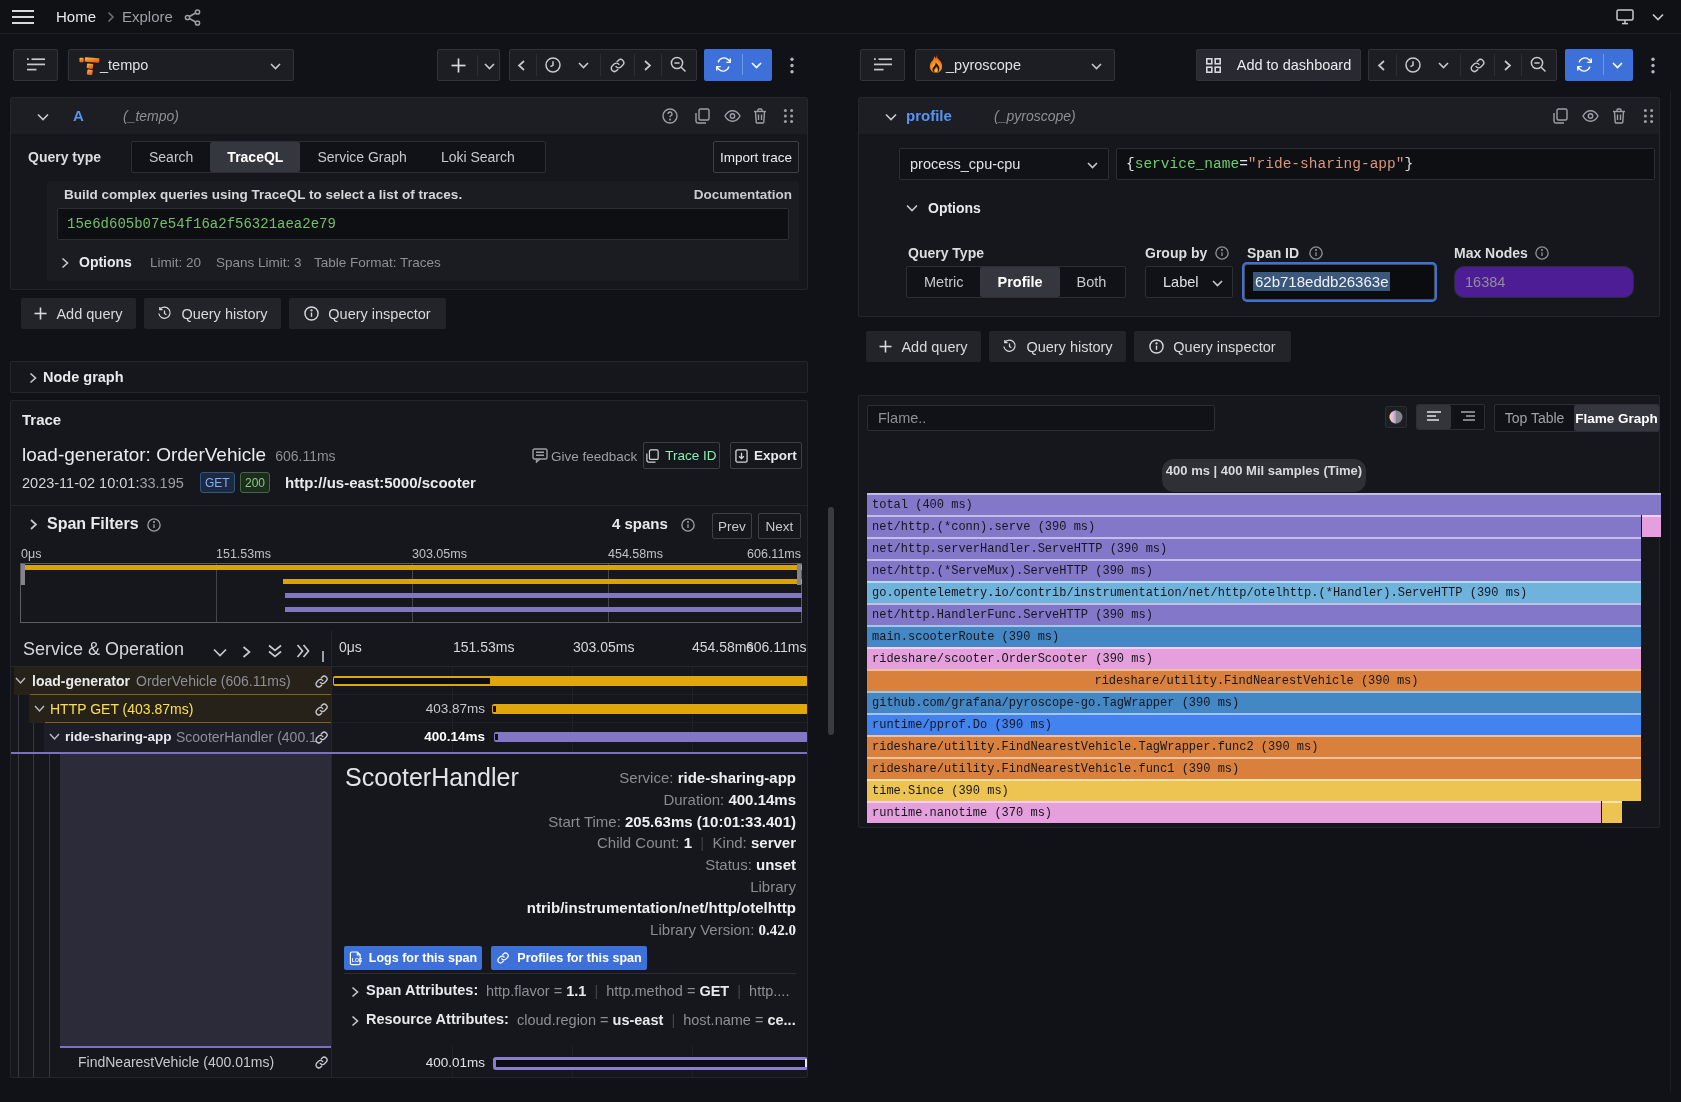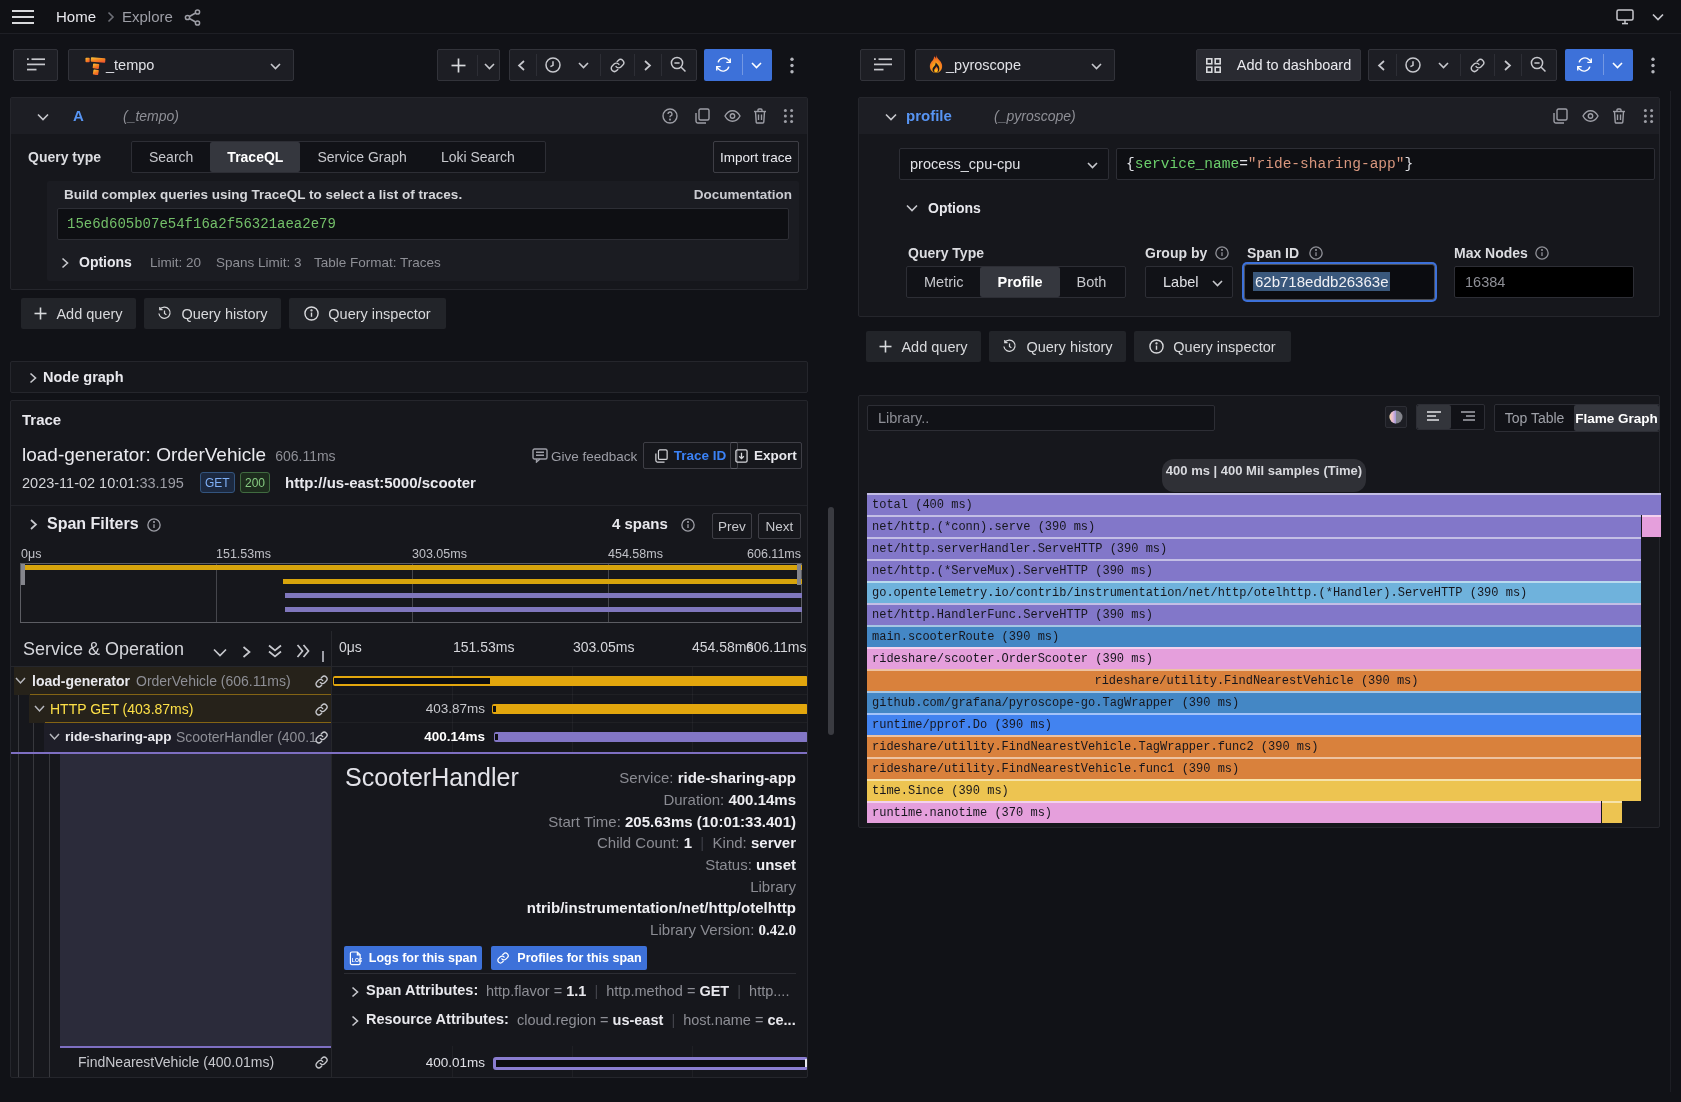--- a/index.html
+++ b/index.html
@@ -68,21 +68,21 @@
   <div class="tbtn" style="left:13px;top:49px;width:45px;height:32px;">
     <svg width="18" height="14" viewBox="0 0 18 14">
         <g stroke="#c7c8cd" stroke-width="1.7">
           <line x1="4.5" y1="1.2" x2="18" y2="1.2"></line>
           <line x1="0" y1="1.2" x2="1.8" y2="1.2"></line>
           <line x1="0" y1="6.4" x2="18" y2="6.4"></line>
           <line x1="0" y1="11.6" x2="9.5" y2="11.6"></line>
         </g>
       </svg>
   </div>
-  <div class="tbtn" style="left:68px;top:49px;width:226px;height:32px;justify-content:flex-start;padding:0 16px;">
+  <div class="tbtn" style="left:68px;top:49px;width:226px;height:32px;justify-content:flex-start;padding:0 10px;">
     <svg width="21" height="19" viewBox="0 0 21 19">
       <defs>
           <linearGradient id="tg1" x1="0" y1="0" x2="0.8" y2="1">
             <stop offset="0" stop-color="#fac83c"></stop>
             <stop offset="0.55" stop-color="#f58220"></stop>
             <stop offset="1" stop-color="#ee5430"></stop>
           </linearGradient>
         </defs>
       <g fill="url(#tg1)">
           <rect x="0.5" y="1.8" width="4.2" height="4.4" rx="0.8"></rect>
@@ -376,21 +376,21 @@
     <div class="abs" style="left:11px;top:43px;font-size:19px;font-weight:500;color:#eaeaef;">load-generator: OrderVehicle <span style="font-size:14px;color:#8e8f96;font-weight:400;">&nbsp;606.11ms</span></div>
     <svg class="abs" style="left:521px;top:47px" width="16" height="15" viewBox="0 0 16 15">
         <g fill="none" stroke="#9d9ea6" stroke-width="1.4">
           <rect x="1" y="1" width="14" height="10" rx="1.5"></rect>
           <path d="M4.5 11 L4.5 14 L8 11"></path>
           <line x1="4" y1="4.2" x2="12" y2="4.2"></line>
           <line x1="4" y1="7.2" x2="12" y2="7.2"></line>
         </g>
       </svg>
     <div class="abs" style="left:540px;top:48px;font-size:13.5px;color:#9d9ea6;">Give feedback</div>
-    <div class="btn-outline" style="left:632px;top:41px;width:95px;height:27px;font-size:13.5px;font-weight:700;color:#3b82f6;gap:6px;">
+    <div class="btn-outline" style="left:632px;top:41px;width:77px;height:27px;font-size:13.5px;font-weight:400;color:#86efac;gap:6px;">
       <svg width="13" height="14" viewBox="0 0 15 16">
           <g fill="none" stroke="#d5d6da" stroke-width="1.4">
             <rect x="4" y="1" width="10" height="11" rx="1.5"></rect>
             <path d="M11 15 H3 a2 2 0 0 1-2-2 V5"></path>
           </g>
         </svg>
       Trace ID
     </div>
     <div class="btn-outline" style="left:719px;top:41px;width:72px;height:27px;font-size:13.5px;font-weight:700;color:#e8e8ed;gap:6px;">
       <svg width="13" height="14" viewBox="0 0 14 15">
@@ -689,21 +689,21 @@
     </div>
     <div class="abs" style="left:286px;top:168px;width:88px;height:32px;background:#111217;border:1px solid #2d2e35;border-radius:2px;">
       <div class="abs" style="left:17px;top:7px;font-size:14.5px;color:#e0e1e6;">Label</div>
       <svg class="abs" style="right:9px;top:13px" width="11" height="7" viewBox="0 0 11 7">
           <path d="M1 1 L5.5 5.5 L10 1" stroke="#c7c8cd" stroke-width="1.6" fill="none"></path>
         </svg>
     </div>
     <div class="abs" style="left:385px;top:166px;width:191px;height:36px;background:#0b0c10;border:1px solid #4c4e55;border-radius:3px;box-shadow:0 0 0 2px #3d71d9;">
       <div class="abs" style="left:8px;top:7px;background:#3a587c;padding:1px 2px;font-size:15px;color:#f0f0f4;">62b718eddb26363e</div>
     </div>
-    <div class="abs" style="left:595px;top:168px;width:180px;height:32px;background:#000000;border:1px solid #2d2e35;border-radius:2px;padding-left:32px;">
+    <div class="abs" style="left:595px;top:168px;width:180px;height:32px;background:#4c1d95;border:1px solid #2d2e35;border-radius:10px;padding-left:32px;">
       <div class="abs" style="left:10px;top:7px;font-size:14.5px;color:#8e8f96;">16384</div>
     </div>
   </div>
 
   <div class="btn-sec" style="left:866px;top:331px;width:115px;height:31px;">
     <svg width="13" height="13" viewBox="0 0 13 13">
         <g stroke="#d8d9dc" stroke-width="1.6">
           <line x1="6.5" y1="0.5" x2="6.5" y2="12.5"></line>
           <line x1="0.5" y1="6.5" x2="12.5" y2="6.5"></line>
         </g>
@@ -726,21 +726,21 @@
           <circle cx="8" cy="8" r="7"></circle>
           <line x1="8" y1="7" x2="8" y2="11.5"></line>
           <circle cx="8" cy="4.6" r="0.5" fill="#d8d9dc"></circle>
         </g>
       </svg>
     <span>Query inspector</span>
   </div>
 
   <div class="panel" style="left:858px;top:395px;width:802px;height:433px;">
     <div class="abs" style="left:8px;top:9px;width:348px;height:26px;background:#111217;border:1px solid #2d2e35;border-radius:2px;">
-      <div class="abs" style="left:10px;top:4px;font-size:14.5px;color:#8e8f96;">Library..</div>
+      <div class="abs" style="left:10px;top:4px;font-size:14.5px;color:#8e8f96;">Flame..</div>
     </div>
     <div class="abs" style="left:526px;top:10px;width:22px;height:22px;background:#1d1e24;border:1px solid #2d2e35;border-radius:2px;">
       <svg class="abs" style="left:3px;top:3px" width="14" height="14" viewBox="0 0 14 14">
         <defs>
             <linearGradient id="cc1" x1="0" y1="0" x2="1" y2="0">
               <stop offset="0" stop-color="#f6d5a1"></stop>
               <stop offset="0.5" stop-color="#e8b9d5"></stop>
               <stop offset="1" stop-color="#9b98d9"></stop>
             </linearGradient>
           </defs>

